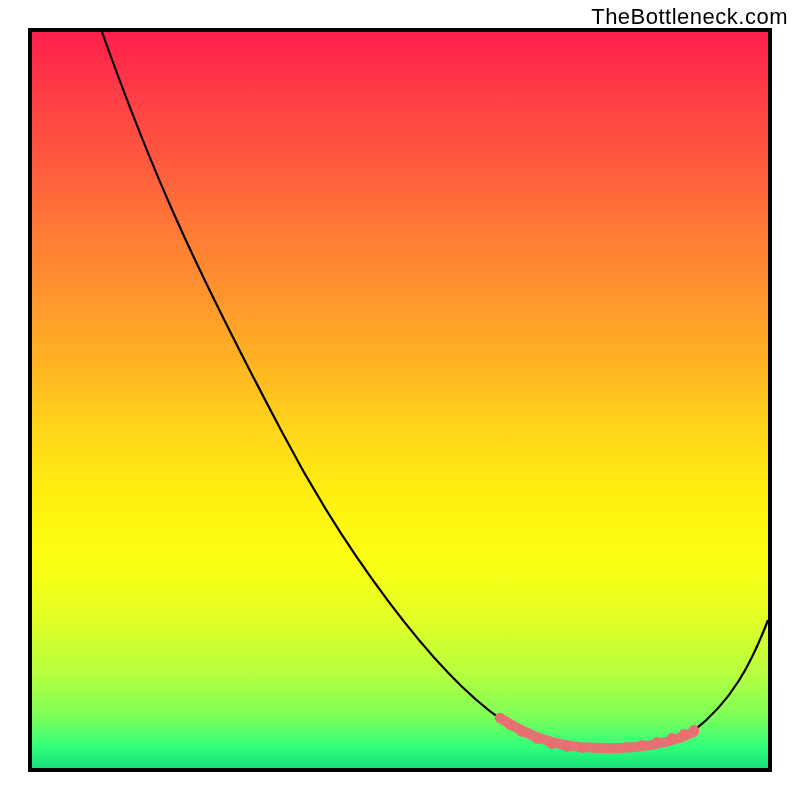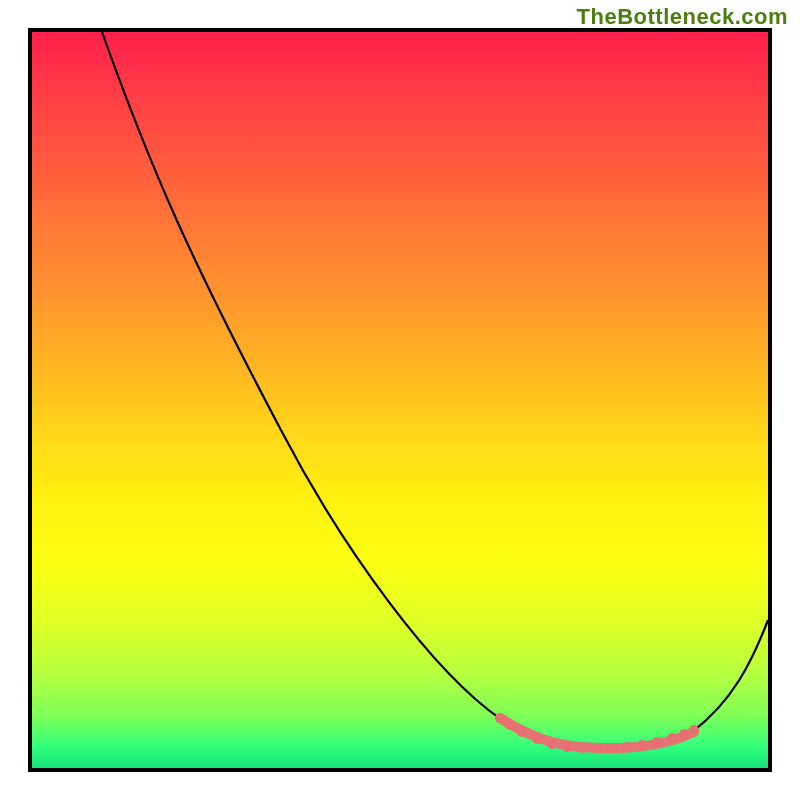--- a/index.html
+++ b/index.html
@@ -14,22 +14,22 @@
   .container {
     position: relative;
     width: 800px;
     height: 800px;
   }
   .watermark {
     position: absolute;
     top: 4px;
     right: 12px;
     font-size: 22px;
-    font-weight: bold;
-    color: #4d7c0f;
+    font-weight: normal;
+    color: #000000;
     letter-spacing: 0.5px;
   }
   .plot-outer {
     position: absolute;
     left: 28px;
     top: 28px;
     width: 744px;
     height: 744px;
     border: 4px solid #000000;
     box-sizing: border-box;

